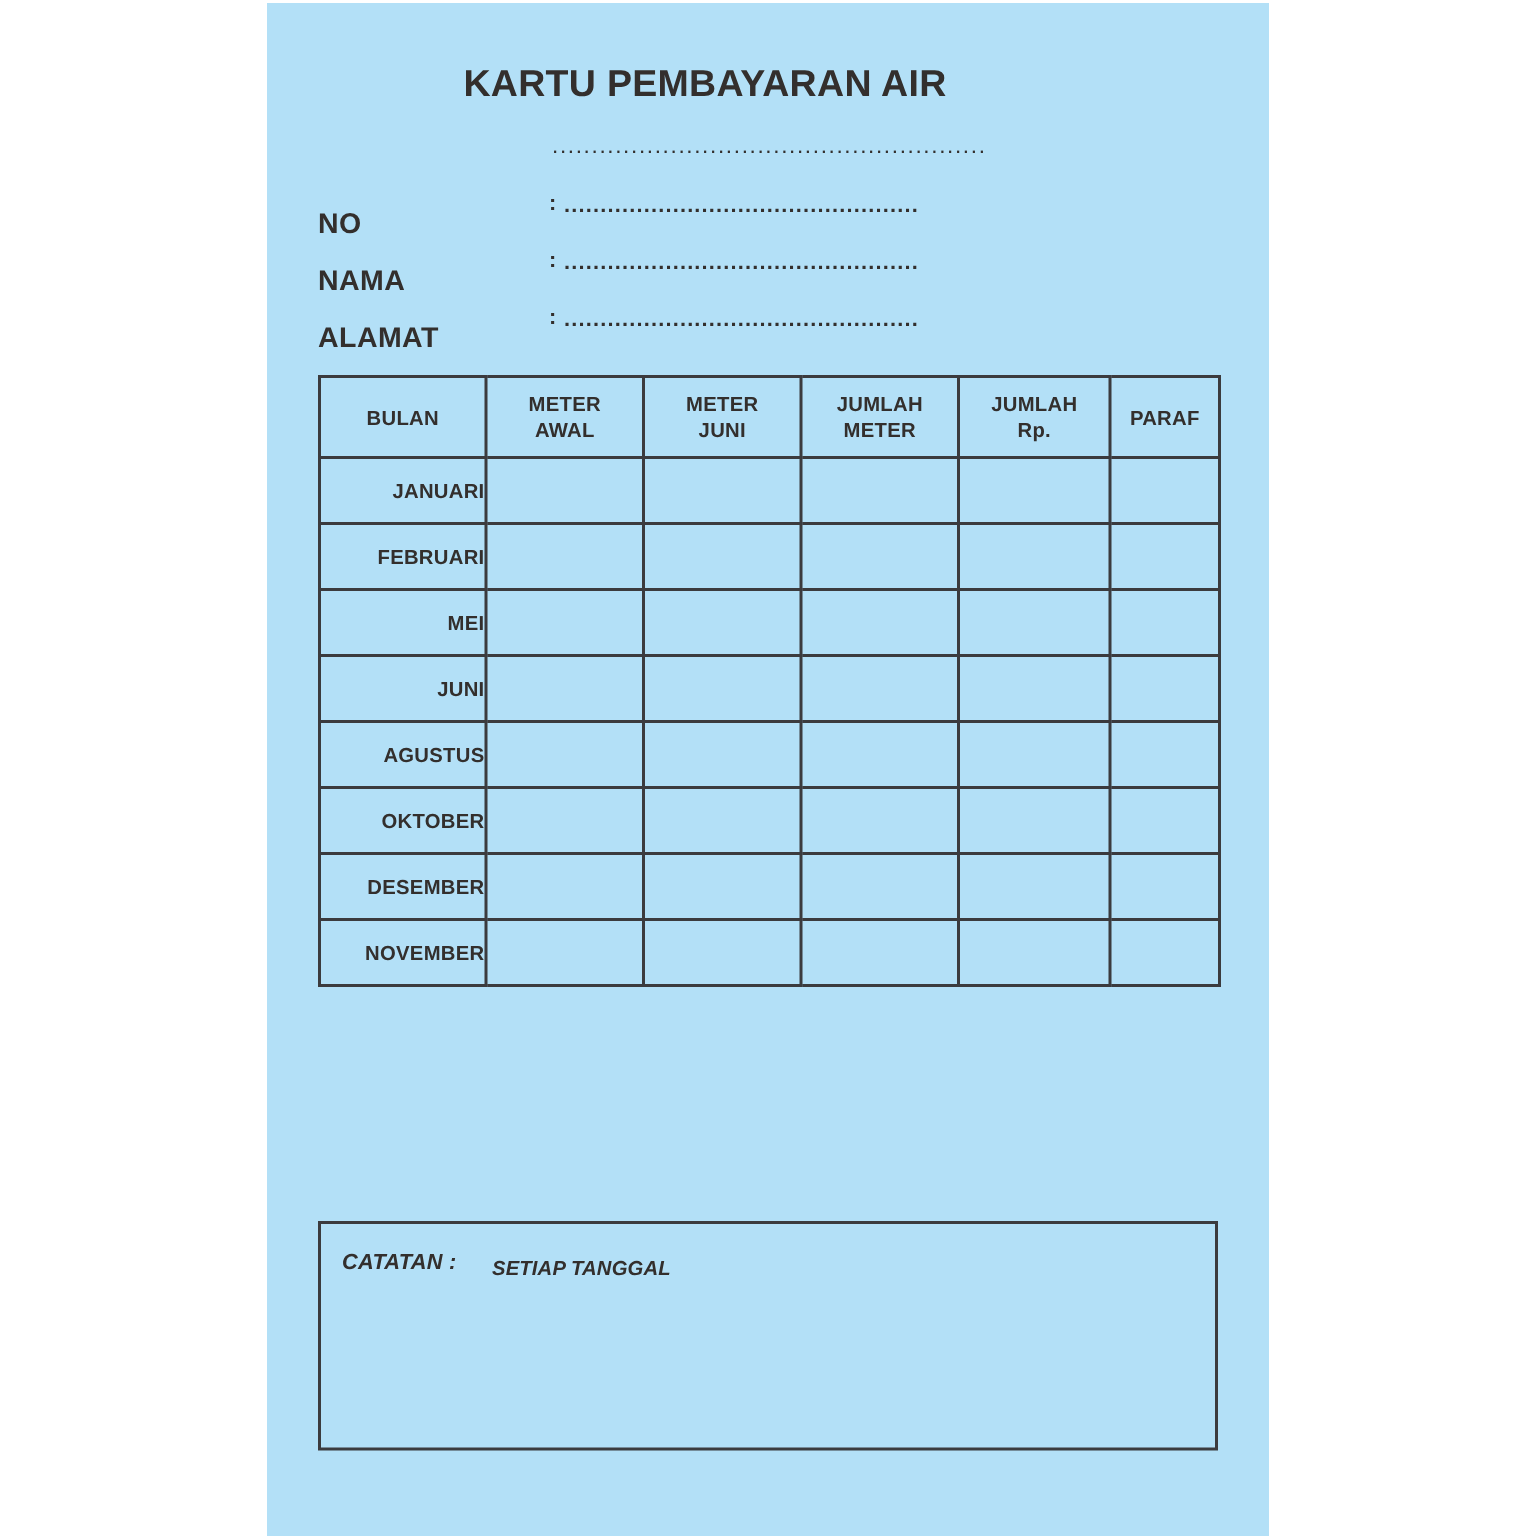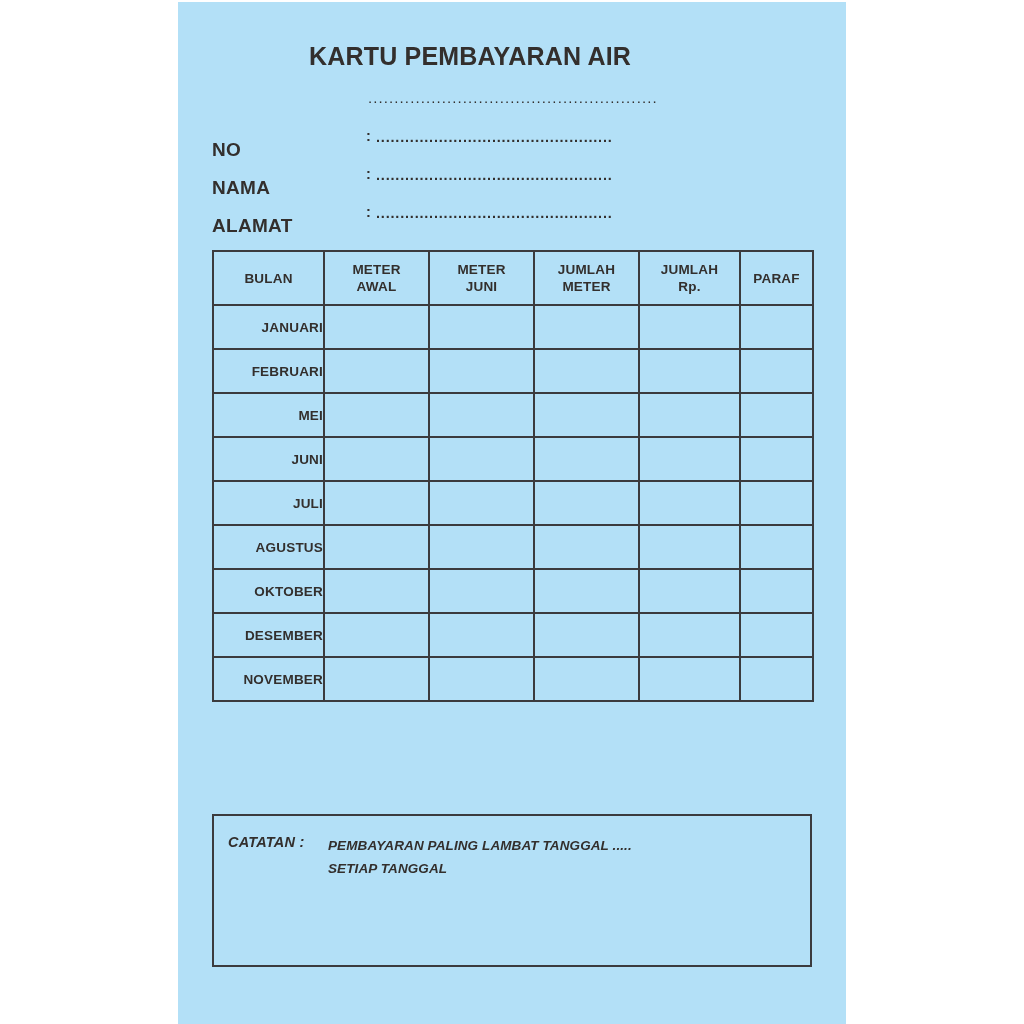--- a/index.html
+++ b/index.html
@@ -280,28 +280,20 @@
             </tr>
             <tr>
               <td class="month">JUNI</td>
               <td class="blank"></td>
               <td class="blank"></td>
               <td class="blank"></td>
               <td class="blank"></td>
               <td class="blank"></td>
             </tr>
             <tr>
-              <td class="month">JULI</td>
-              <td class="blank"></td>
-              <td class="blank"></td>
-              <td class="blank"></td>
-              <td class="blank"></td>
-              <td class="blank"></td>
-            </tr>
-            <tr>
               <td class="month">AGUSTUS</td>
               <td class="blank"></td>
               <td class="blank"></td>
               <td class="blank"></td>
               <td class="blank"></td>
               <td class="blank"></td>
             </tr>
             <tr>
               <td class="month">OKTOBER</td>
               <td class="blank"></td>
@@ -327,20 +319,19 @@
               <td class="blank"></td>
             </tr>
           </tbody>
       </table>
     </div>
 
     <div class="note-box">
       <div class="note-inner">
         <span class="note-label">CATATAN :</span>
         <div class="note-lines">
-          <div>PEMBAYARAN PALING LAMBAT TANGGAL .....</div>
           <div>SETIAP TANGGAL</div>
         </div>
       </div>
     </div>
 
   </div>
 </div>
 
 </body></html>

